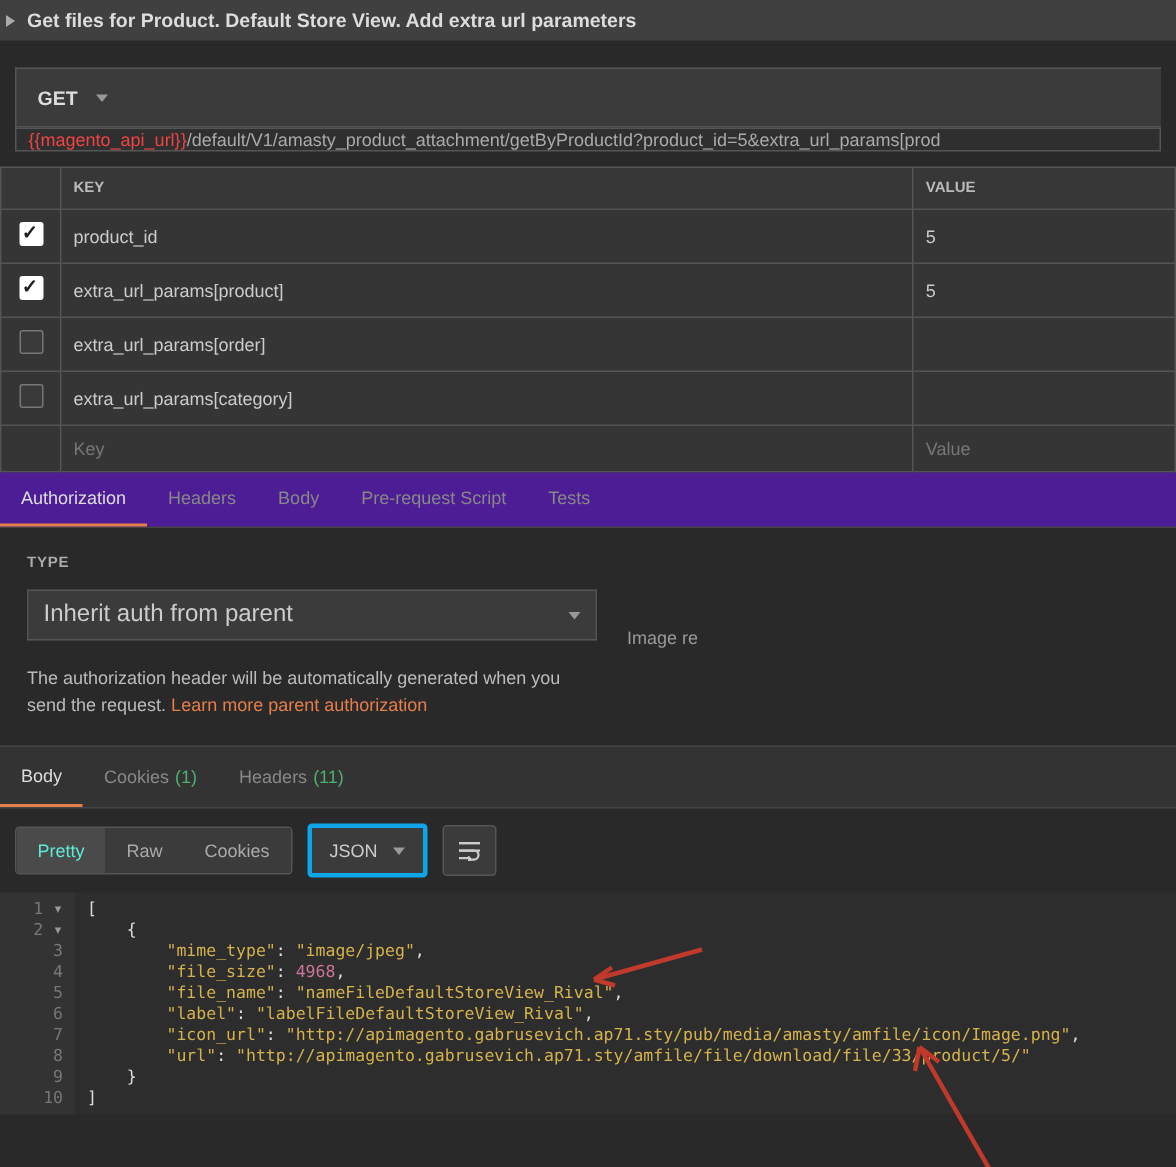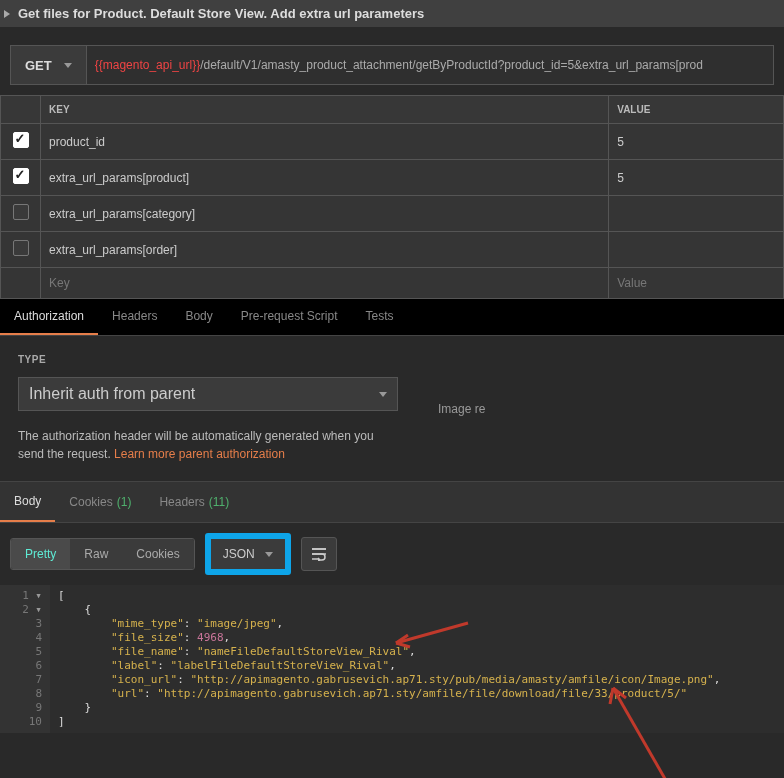--- a/index.html
+++ b/index.html
@@ -24,20 +24,21 @@
   height: 10px;
   display: inline-flex;
   color: #aaa;
 }
 .title { font-size: 13px; font-weight: 600; color: #ddd; }
 
 .url-row {
   display: flex;
   align-items: stretch;
   margin: 18px 10px 10px 10px;
+  flex-direction: column;
 }
 .method {
   display: flex;
   align-items: center;
   gap: 12px;
   padding: 0 14px;
   height: 40px;
   background: #3b3b3b;
   color: #ddd;
   font-size: 13px;
@@ -94,37 +95,36 @@
   top: -2px; left: 1px;
   color: #222;
   font-size: 13px;
   font-weight: bold;
 }
 
 .tabs {
   display: flex;
   gap: 0;
   border-bottom: 1px solid #444;
-  background: #000000;
+  background: #4c1d95;
 }
 .tab {
   padding: 10px 14px;
   color: #888;
   font-size: 12px;
   cursor: pointer;
 }
 .tab.active {
   color: #ddd;
   border-bottom: 2px solid #e67e4a;
 }
 
 .auth-section {
   display: flex;
   padding: 18px;
-  gap: 20px;
 }
 .auth-left { flex: 0 0 400px; }
 .auth-label {
   font-size: 10px;
   font-weight: 700;
   color: #aaa;
   margin-bottom: 12px;
   letter-spacing: 0.5px;
 }
 .select {
@@ -188,21 +188,21 @@
   font-size: 12px;
   cursor: pointer;
 }
 .btn.active { background: #4a4a4a; color: #5eead4; }
 .fmt-select {
   display: flex;
   align-items: center;
   gap: 10px;
   padding: 8px 12px;
   background: #3b3b3b;
-  border: 6px solid #0ea5e9;
+  border: 3px solid #0ea5e9;
   border-radius: 3px;
   color: #ccc;
   font-size: 12px;
 }
 .wrap-btn {
   width: 36px; height: 34px;
   background: #3b3b3b;
   border: 1px solid #555;
   border-radius: 3px;
   display: flex;
@@ -294,26 +294,26 @@
         <td>product_id</td>
         <td>5</td>
       </tr>
       <tr>
         <td class="chk-col"><span class="checkbox checked"></span></td>
         <td>extra_url_params[product]</td>
         <td>5</td>
       </tr>
       <tr>
         <td class="chk-col"><span class="checkbox"></span></td>
-        <td>extra_url_params[category]</td>
+        <td>extra_url_params[order]</td>
         <td></td>
       </tr>
       <tr>
         <td class="chk-col"><span class="checkbox"></span></td>
-        <td>extra_url_params[order]</td>
+        <td>extra_url_params[category]</td>
         <td></td>
       </tr>
       <tr>
         <td class="chk-col"></td>
         <td class="placeholder">Key</td>
         <td class="placeholder">Value</td>
       </tr>
     </tbody>
 </table>
 

